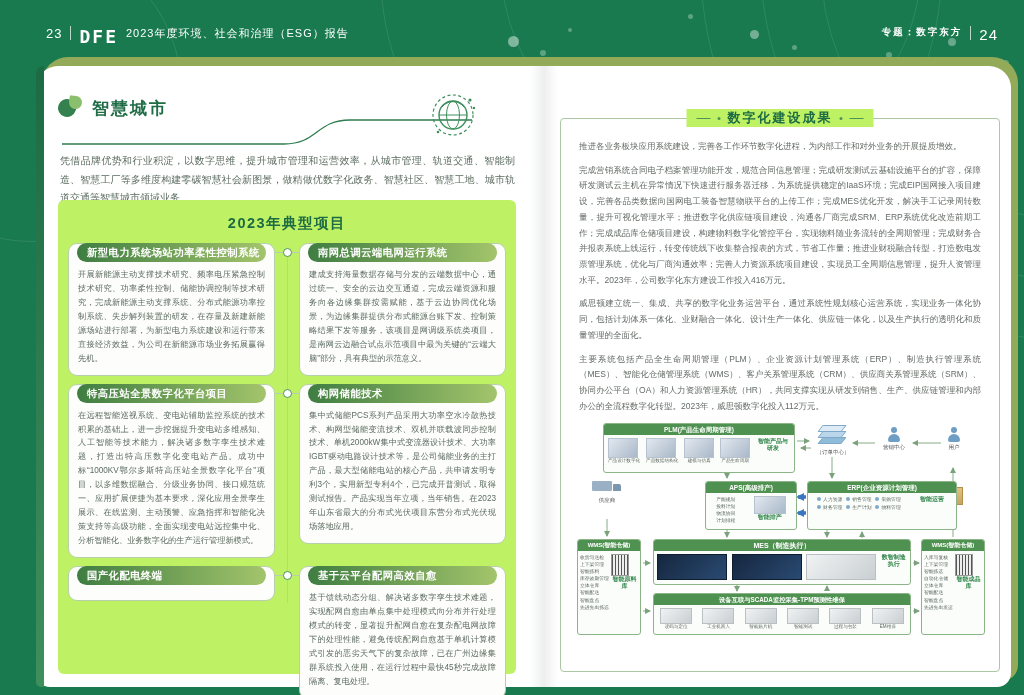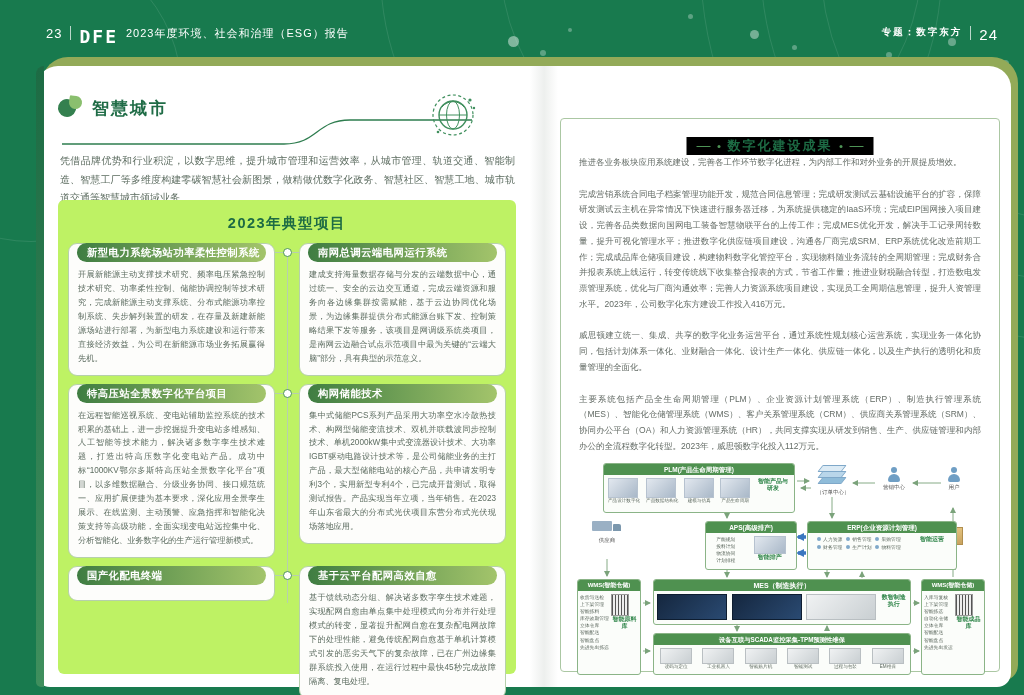--- a/index.html
+++ b/index.html
@@ -55,27 +55,27 @@
          background:#fff;border:1.3px solid #4e9456;}
   .proj{background:#fdfdfb;border:1px solid #b6d0ab;border-radius:9px;padding:0 9px 9px;
         font-size:8.2px;line-height:1.7;color:#5d6d61;text-align:justify;}
   .pill{margin:-1px -1px 6px;height:19px;border-radius:10px;
         background:linear-gradient(90deg,#3f7d42,#a3c46b);color:#fff;font-size:10.3px;font-weight:bold;
         padding-left:10px;line-height:19px;letter-spacing:.5px;white-space:nowrap;overflow:hidden;}
 
   
   .rp-box{position:absolute;left:560px;top:118px;width:440px;height:554px;border:1px solid #abc7a3;
           border-radius:4px;box-sizing:border-box;}
-  .rp-title{position:absolute;top:-10px;left:50%;transform:translateX(-50%);background:#000000;
-            padding:0 10px;display:flex;align-items:center;gap:7px;white-space:nowrap;margin-top:28px;}
+  .rp-title{position:absolute;top:-10px;left:50%;transform:translateX(-50%);background:#bef264;
+            padding:0 10px;display:flex;align-items:center;gap:7px;white-space:nowrap;}
   .rp-title b{font-size:13px;color:#1d6b44;letter-spacing:2px;}
   .tdash{display:inline-block;width:14px;height:1px;background:#4e9456;}
   .tdot{display:inline-block;width:3px;height:3px;border-radius:50%;background:#4e9456;}
   .rp-body{padding:20px 16px 0;}
-  .rp-p{font-size:8.5px;line-height:1.85;color:#646c66;text-align:justify;margin:16px 2px 8px;}
+  .rp-p{font-size:8.5px;line-height:1.85;color:#646c66;text-align:justify;margin:0 2px 8px;}
 
   
   .diagram{position:relative;width:408px;height:212px;margin:4px auto 0;}
   .arrows{position:absolute;left:0;top:0;}
   .dnode{position:absolute;border:1px solid #8bb487;background:#fbfdfa;border-radius:3px;overflow:hidden;box-sizing:border-box;}
   .dhead{background:#4f9150;color:#fff;font-size:6.5px;text-align:center;line-height:11px;height:11px;
          font-weight:bold;white-space:nowrap;overflow:hidden;}
   .dbody{display:flex;align-items:flex-start;justify-content:space-around;padding:3px 2px 2px;gap:2px;}
   .thumb{background:linear-gradient(135deg,#e2e8ef,#a9b8c8);border:1px solid #b6c2cf;box-sizing:border-box;}
   .thumb-dark{background:linear-gradient(135deg,#15273f,#2a4a72);border:1px solid #0e1d30;}

